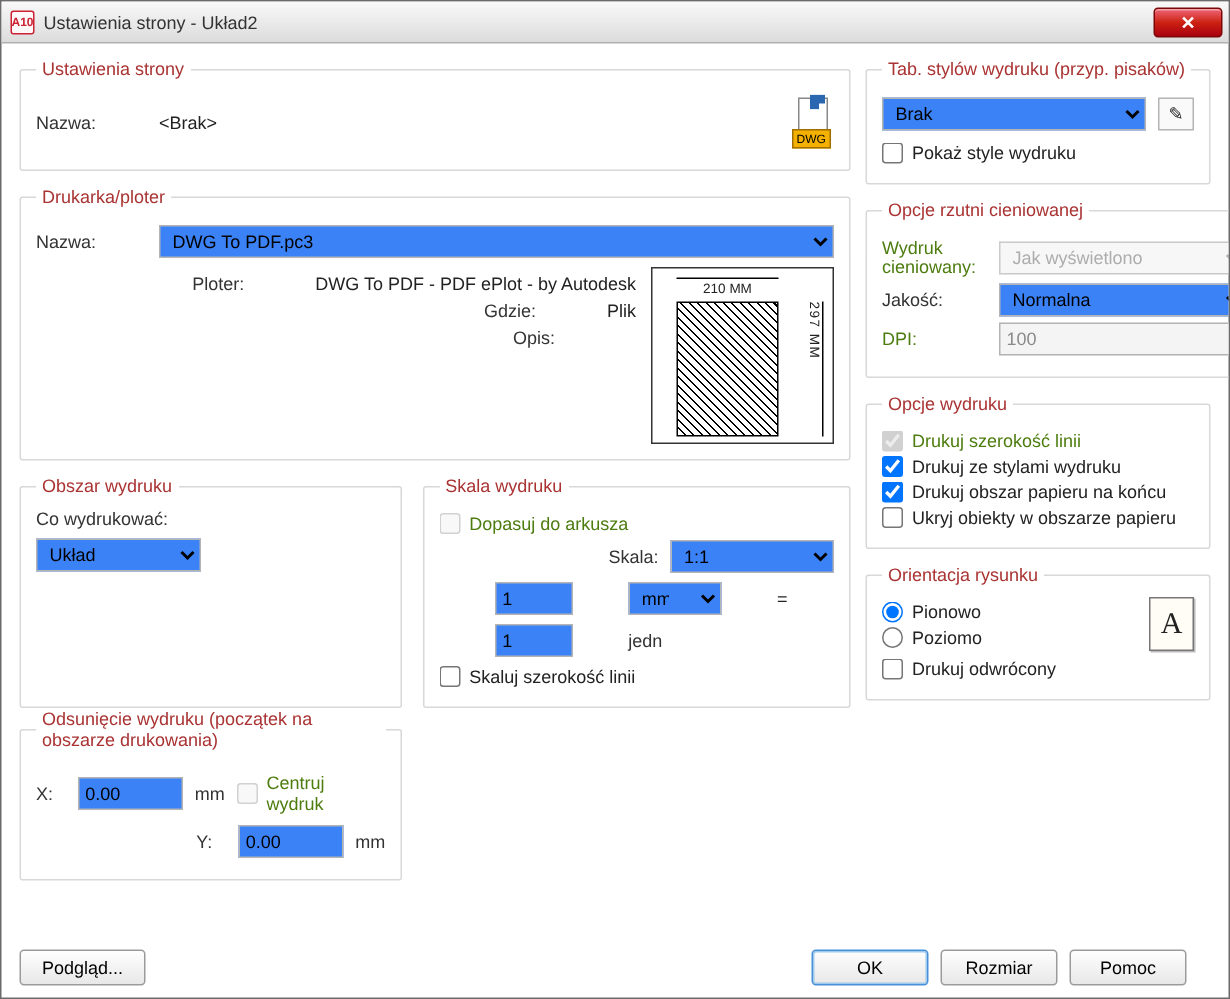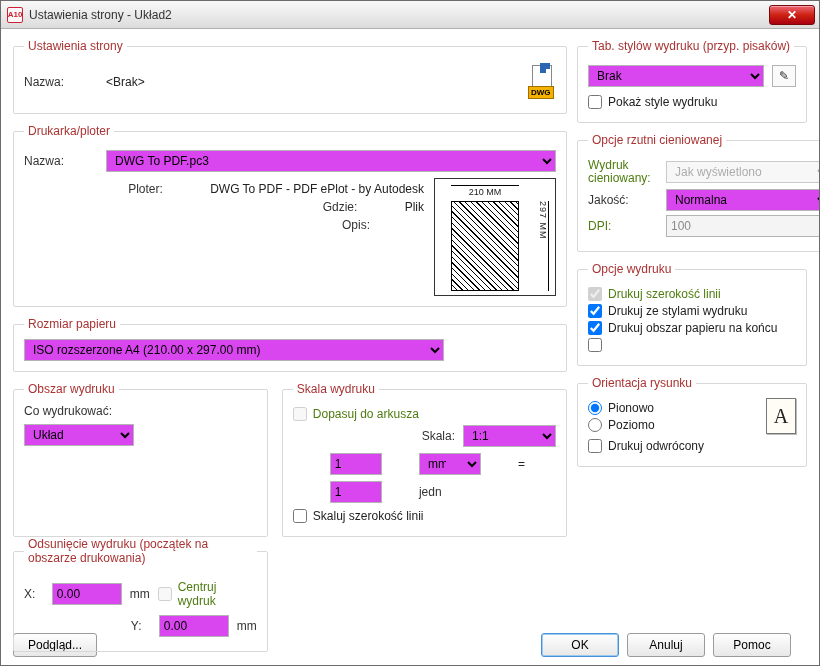--- a/index.html
+++ b/index.html
@@ -61,21 +61,21 @@
     color: #a33;
     font-size: 12px;
     padding: 0 4px;
   }
   .row { display:flex; align-items:center; gap:8px; margin: 4px 0; justify-content: flex-end; }
   .lbl { color:#333; }
   .muted { color:#4d7c0f; }
   select, input[type=text] {
     font: inherit;
     border:1px solid #b4b4b4;
-    background:#d946ef;
+    background:#3b82f6;
     height:22px;
     padding: 1px 4px;
   }
   select { padding-right:18px; }
   .btn {
     font: inherit;
     height:24px;
     padding: 0 14px;
     background: linear-gradient(to bottom,#fefefe,#e8e8e8);
     border:1px solid #9b9b9b;
@@ -99,21 +99,21 @@
     background:#fff; border:1px solid #888;
   }
   .dwg-icon .arrow {
     position:absolute; left:12px; top:-2px; width:10px;height:10px;
     background:#2b66b0;
     clip-path: polygon(0 0,100% 0,100% 60%,60% 60%,60% 100%,0 100%);
   }
   .dwg-icon .tag {
     position:absolute; left:0; bottom:0;
     background:#f5b100; color:#000;
-    font-size:8px; font-weight:bold;
+    font-size:8px; font-weight:normal;
     padding:1px 2px;
     border:1px solid #a06f00;
   }
   .paper-preview {
     width:122px; height:118px;
     border:1px solid #333;
     background:#fff;
     position:relative;
     margin-left:auto;
   }
@@ -229,45 +229,39 @@
           </div>
         </div>
         <div class="paper-preview">
           <div class="dim-top">210 MM</div>
           <div class="sheet"></div>
           <div class="dim-right">297 MM</div>
         </div>
       </div>
     </fieldset>
 
-    <fieldset>
-      <legend>Rozmiar papieru</legend>
-      <select style="width:420px">
-        <option>ISO rozszerzone A4 (210.00 x 297.00 mm)</option>
-      </select>
-    </fieldset>
 
     <div class="two-col">
       <fieldset style="flex:0 0 46%">
         <legend>Obszar wydruku</legend>
         <div class="lbl">Co wydrukować:</div>
         <select style="width:110px; margin-top:6px;">
           <option>Układ</option>
         </select>
       </fieldset>
 
       <fieldset>
         <legend>Skala wydruku</legend>
         <label class="checkbox disabled">
           <input type="checkbox" disabled="" style="">
           <span class="muted">Dopasuj do arkusza</span>
         </label>
         <div class="row">
           <span class="lbl">Skala:</span>
-          <select style="width:93px">
+          <select style="width:109px">
             <option>1:1</option>
           </select>
         </div>
         <div class="scale-grid">
           <span></span>
           <input type="text" class="small-input" value="1" style="">
           <select class="unit-select">
             <option>mm</option>
           </select>
           <span>=</span>
@@ -351,20 +345,21 @@
       <label class="checkbox">
         <input type="checkbox" checked="" style="">
         <span>Drukuj ze stylami wydruku</span>
       </label>
       <label class="checkbox">
         <input type="checkbox" checked="" style="">
         <span>Drukuj obszar papieru na końcu</span>
       </label>
       <label class="checkbox">
         <input type="checkbox" style="">
+        <span>Ukryj obiekty w obszarze papieru</span>
       </label>
     </fieldset>
 
     <fieldset>
       <legend>Orientacja rysunku</legend>
       <div style="display:flex;">
         <div style="flex:1">
           <label class="radio">
             <input type="radio" name="orient" checked="" style="">
             <span>Pionowo</span>
@@ -382,15 +377,15 @@
       </label>
     </fieldset>
 
   </div>
 </div>
 
 <div class="footer">
   <button class="btn">Podgląd...</button>
   <div class="spacer"></div>
   <button class="btn btn-default">OK</button>
-  <button class="btn">Anuluj</button>
+  <button class="btn">Rozmiar</button>
   <button class="btn">Pomoc</button>
 </div>
 
 </body></html>

